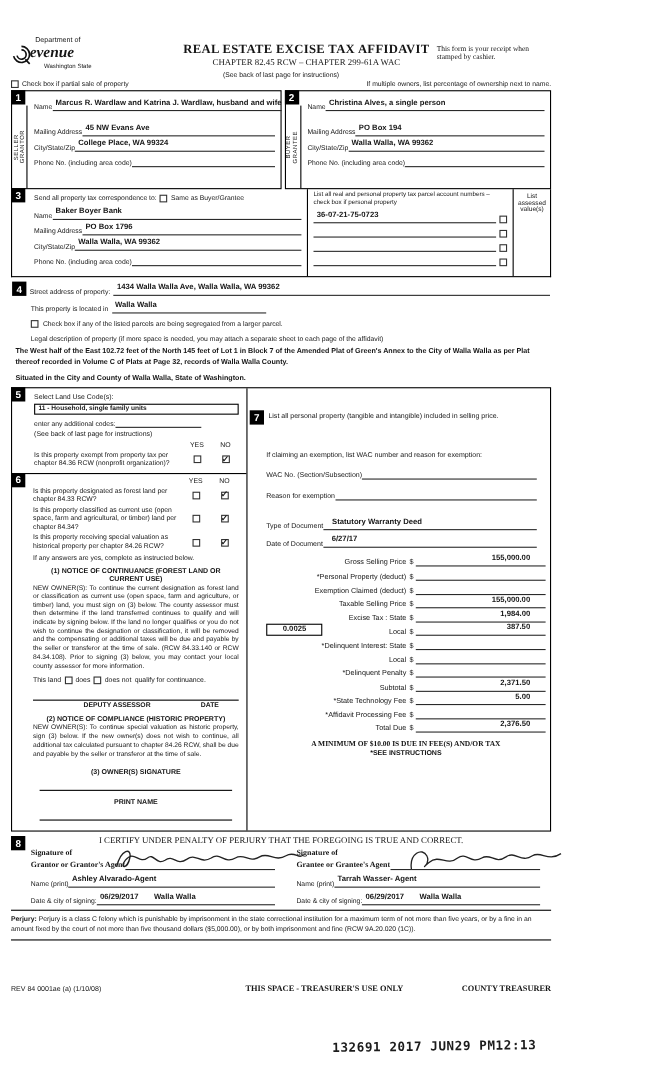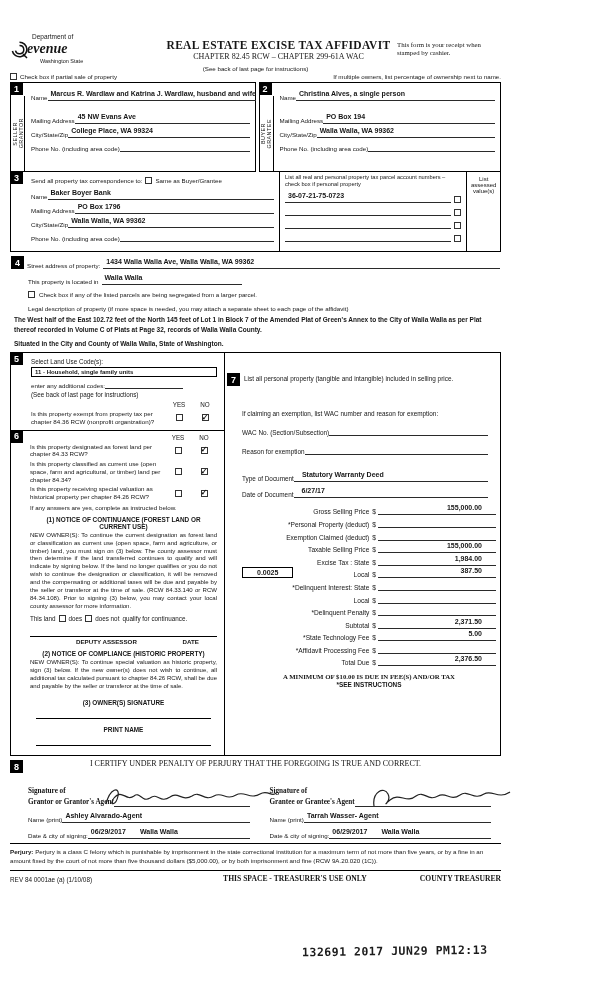--- a/index.html
+++ b/index.html
@@ -94,30 +94,30 @@
   .dollar{font-size:6.6px;margin:0 2px 0 3px;}
   .mline{width:118px;border-bottom:1px solid #2a2a2a;text-align:right;padding-right:14px;}
   .mval{font-size:7px;font-weight:700;white-space:nowrap;}
   .ratebox{border:1px solid #000;font-size:7px;font-weight:700;padding:1px 14px;align-self:center;}
   .minnote{font-size:6.8px;font-weight:700;text-align:center;margin-top:7px;font-family:"Liberation Serif",serif;}
   .seeinstr{font-size:6.4px;font-weight:700;text-align:center;margin-top:1px;}
   
   .sec8{position:relative;border-bottom:1px solid #000;padding:3px 4px 4px 4px;}
   .sec8-badge{position:absolute;left:0px;top:4px;}
   .certify{font-size:8px;font-weight:400;text-align:center;font-family:"Liberation Serif",serif;}
-  .sigcols{display:flex;margin-top:18px;}
+  .sigcols{display:flex;margin-top:2px;}
   .sighalf{width:50%;position:relative;padding:1px 6px 0 14px;}
   .siglab{font-size:7.2px;font-weight:700;font-family:"Liberation Serif",serif;line-height:1.3;}
   .sigsvg{position:absolute;top:-2px;pointer-events:none;}
   .sigrow{display:flex;align-items:flex-end;height:13px;margin-top:3px;}
   
   .perjury{font-size:6.2px;line-height:1.4;margin-top:4px;text-align:left;}
   .bbar{display:flex;align-items:flex-end;border-top:1px solid #000;margin-top:4px;padding-top:3px;}
   .bbar-left{font-size:6.4px;width:160px;}
-  .bbar-mid{flex:1;text-align:center;font-size:7.6px;font-weight:700;font-family:"Liberation Serif",serif;}
+  .bbar-mid{flex:1;text-align:center;font-size:7.6px;font-weight:700;font-family:"Liberation Serif",serif;margin-top:36px;}
   .bbar-right{font-size:7.6px;font-weight:700;font-family:"Liberation Serif",serif;}
   .stamp{position:absolute;right:26px;top:944px;font-family:"DejaVu Sans Mono",monospace;
          font-size:11.5px;font-weight:700;letter-spacing:0.5px;transform:rotate(-0.8deg);
          color:#1c1c1c;white-space:nowrap;}
 </style>
 </head>
 <body>
 
 <div class="sheet">
 <div class="inner">

